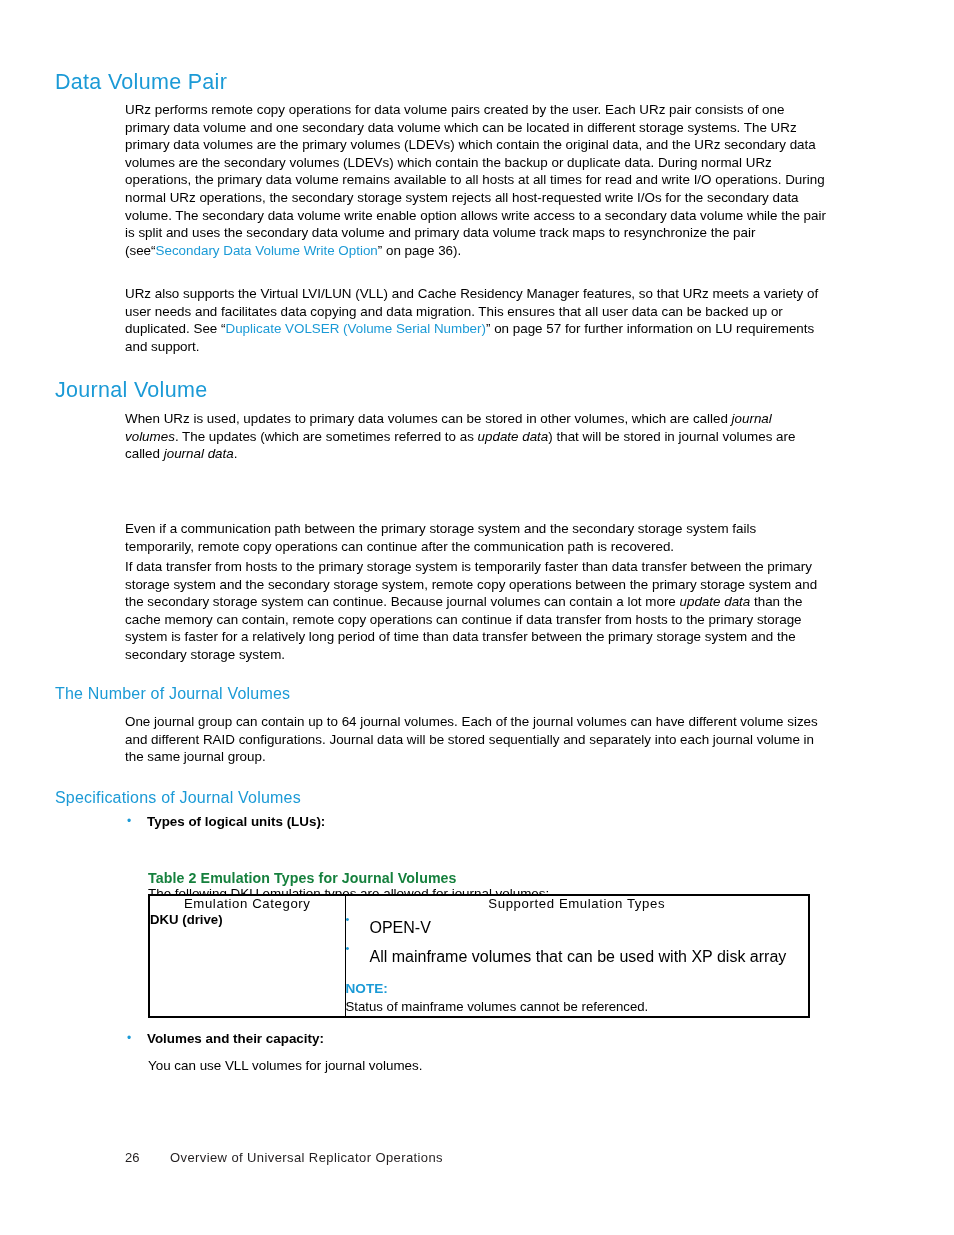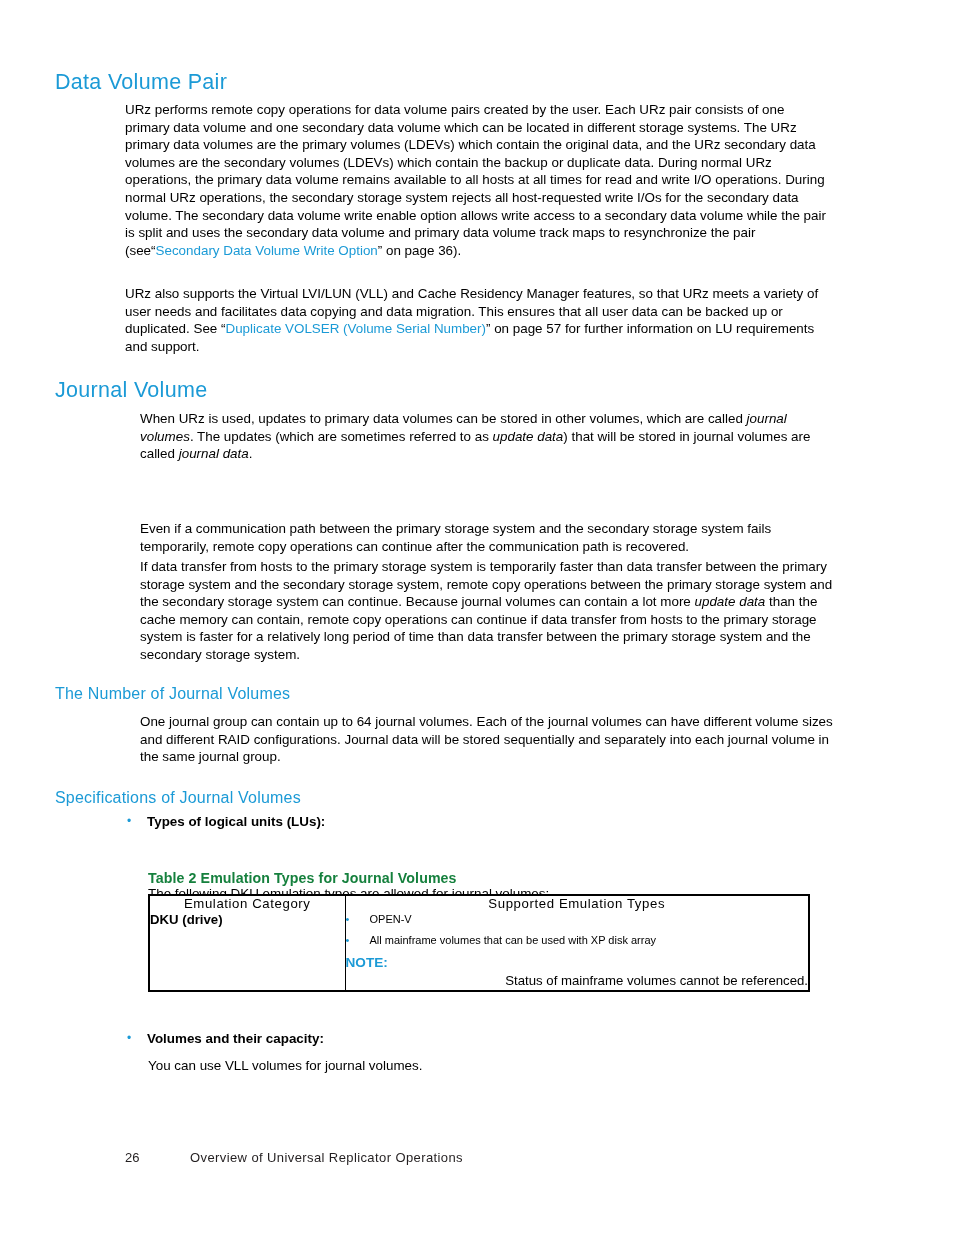--- a/index.html
+++ b/index.html
@@ -50,21 +50,21 @@
     position: absolute;
     left: 125px;
     margin: 0;
     font-size: 13.4px;
     line-height: 17.6px;
     color: #000000;
     text-align: left;
   }
   p.body.w1 { width: 706px; }
   p.body.w2 { width: 712px; }
-  p.body.w3 { width: 700px; margin-left: 15px; }
+  p.body.w3 { width: 700px; }
 
   em { font-style: italic; }
   .lnk { color: #1b9ad6; text-decoration: none; }
 
   
   .bullet-row {
     position: absolute;
     left: 125px;
     display: flex;
     align-items: flex-start;
@@ -151,46 +151,45 @@
     align-items: flex-start;
     margin: 0 0 3px 0;
   }
   .cell-list li .cdot {
     color: #1b9ad6;
     flex: 0 0 24px;
     font-size: 11px;
     line-height: 17.8px;
   }
   .cell-list li .ctxt {
-    font-size: 11px;
-    line-height: 17.8px;
+    font-size: 16px;
+    line-height: 17.8px;
+    margin-top: 8px;
   }
   .note-label {
     color: #1b9ad6;
     font-weight: bold;
     font-size: 13.6px;
-    margin: 4px 0 1px 0;
+    margin: 14px 0 1px 0;
   }
   .note-text {
     font-size: 13.2px;
     line-height: 17.8px;
     margin: 0;
-    text-align: right;
   }
 
   
   .footer {
     position: absolute;
     left: 125px;
     top: 1150px;
     display: flex;
     align-items: center;
     font-size: 13px;
     color: #231f20;
-    gap: 20px;
   }
   .footer .pgnum { width: 45px; flex: 0 0 45px; }
   .footer .ftitle { letter-spacing: 0.4px; }
 </style>
 </head>
 <body>
 
 <div class="page">
 
   <h1 class="h1" style="top:70px;">Data Volume Pair</h1>

